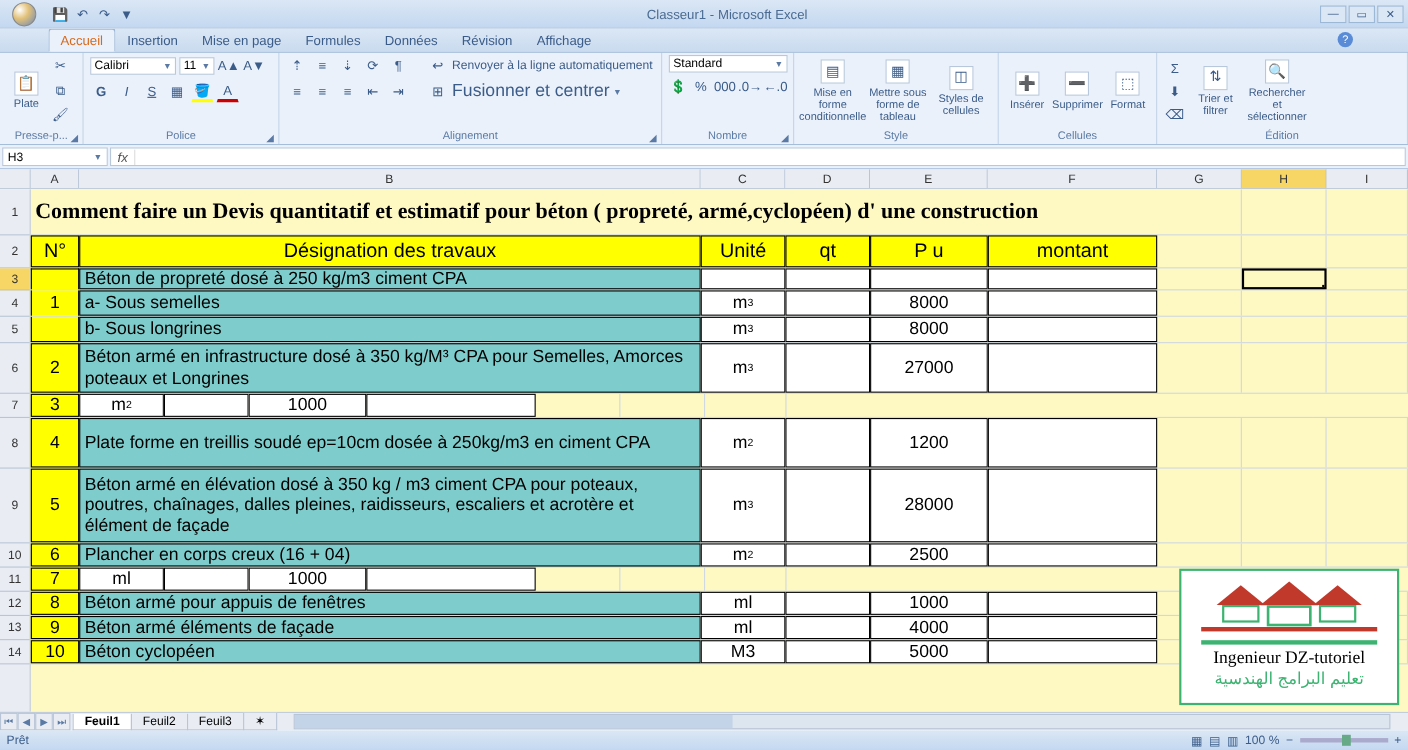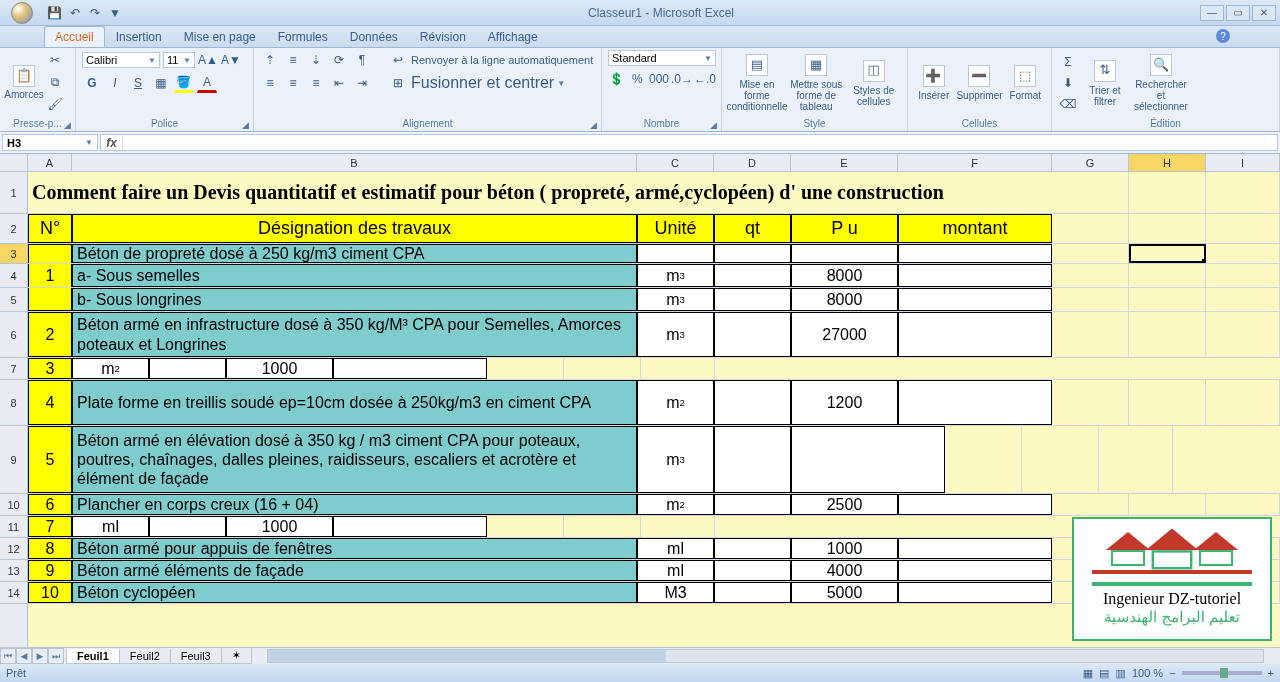--- a/index.html
+++ b/index.html
@@ -30,21 +30,21 @@
 .grow { display:flex; align-items:center; gap:3px; }
 .bigbtn { width:36px; height:52px; display:flex; flex-direction:column; align-items:center; justify-content:center; font-size:10px; color:#3b5c89; cursor:pointer; gap:2px;}
 .midbtn { width:58px; height:66px; display:flex; flex-direction:column; align-items:center; justify-content:center; font-size:10px; color:#3b5c89; cursor:pointer; gap:3px; text-align:center; line-height:1.1;}
 .iconbox { width:22px; height:22px; border:1px solid #b8c8dc; background:#fff; display:flex; align-items:center; justify-content:center; font-size:13px;}
 .smallbtn { width:20px; height:20px; border:1px solid transparent; display:flex; align-items:center; justify-content:center; font-size:12px; color:#3b5c89; cursor:pointer;}
 .fontbox, .sizebox { border:1px solid #b8c8dc; background:#fff; font-size:11px; padding:1px 3px; display:flex; align-items:center; justify-content:space-between;}
 .fontbox { width:78px;} .sizebox { width:32px;}
 .dd { font-size:8px; color:#5a7aa5;}
 
 
-.fbar { height:22px; display:flex; align-items:stretch; border-bottom:1px solid #9db8d6; background:#eaf1fb;font-weight:bold;}
+.fbar { height:22px; display:flex; align-items:stretch; border-bottom:1px solid #9db8d6; background:#eaf1fb;}
 .namebox { width:96px; border:1px solid #b8c8dc; background:#fff; margin:2px; display:flex; align-items:center; padding:0 4px; font-size:11px; justify-content:space-between;}
 .fxarea { flex:1; border:1px solid #b8c8dc; background:#fff; margin:2px 2px 2px 0; display:flex; align-items:center;}
 .fxbtn { width:22px; text-align:center; font-style:italic; color:#555; border-right:1px solid #ddd; font-size:12px;}
 .fxinput { flex:1; padding:0 4px; font-size:11px;}
 
 
 .colrow { height:18px; display:flex; background:#e9edf3; border-bottom:1px solid #b8c5d6;}
 .rowhdr-corner { width:28px; border-right:1px solid #b8c5d6; background:#e9edf3;}
 .colhdr { border-right:1px solid #b8c5d6; display:flex; align-items:center; justify-content:center; font-size:11px; color:#333; background:#e9edf3;}
 .colhdr.sel { background:#f7d666; }
@@ -119,21 +119,21 @@
   <div class="tab">Révision</div>
   <div class="tab">Affichage</div>
   <div class="helpicon">?</div>
 </div>
 
 <div class="ribbon">
   <div class="group" style="width:76px">
     <div class="grow">
       <div class="bigbtn">
           <div class="iconbox">📋</div>
-          <span>Amorces</span>
+          <span>Plate</span>
         </div>
       <div style="display:flex;flex-direction:column;gap:2px">
         <div class="smallbtn">✂</div>
         <div class="smallbtn">⧉</div>
         <div class="smallbtn">🖌</div>
       </div>
     </div>
     <div class="group-label"><span>Presse-p...</span><span class="launcher">◢</span></div>
   </div>
   <div class="group" style="width:178px">
@@ -396,20 +396,21 @@
       <div class="cell colG"></div>
       <div class="cell colH"></div>
       <div class="cell colI"></div>
     </div>
 
     <div class="sheetrow r9">
       <div class="cell tdn colA">5</div>
       <div class="cell tdd colB">Béton armé en élévation dosé à 350 kg / m3 ciment CPA pour poteaux, poutres, chaînages, dalles pleines, raidisseurs, escaliers et acrotère et élément de façade</div>
       <div class="cell tdc colC">m<sup>3</sup></div>
       <div class="cell tdc colD"></div>
+      <div class="cell tdc colE">28000</div>
       <div class="cell tdc colF"></div>
       <div class="cell colG"></div>
       <div class="cell colH"></div>
       <div class="cell colI"></div>
     </div>
 
     <div class="sheetrow r10">
       <div class="cell tdn colA">6</div>
       <div class="cell tdd colB">Plancher en corps creux (16 + 04)</div>
       <div class="cell tdc colC">m<sup>2</sup></div>

